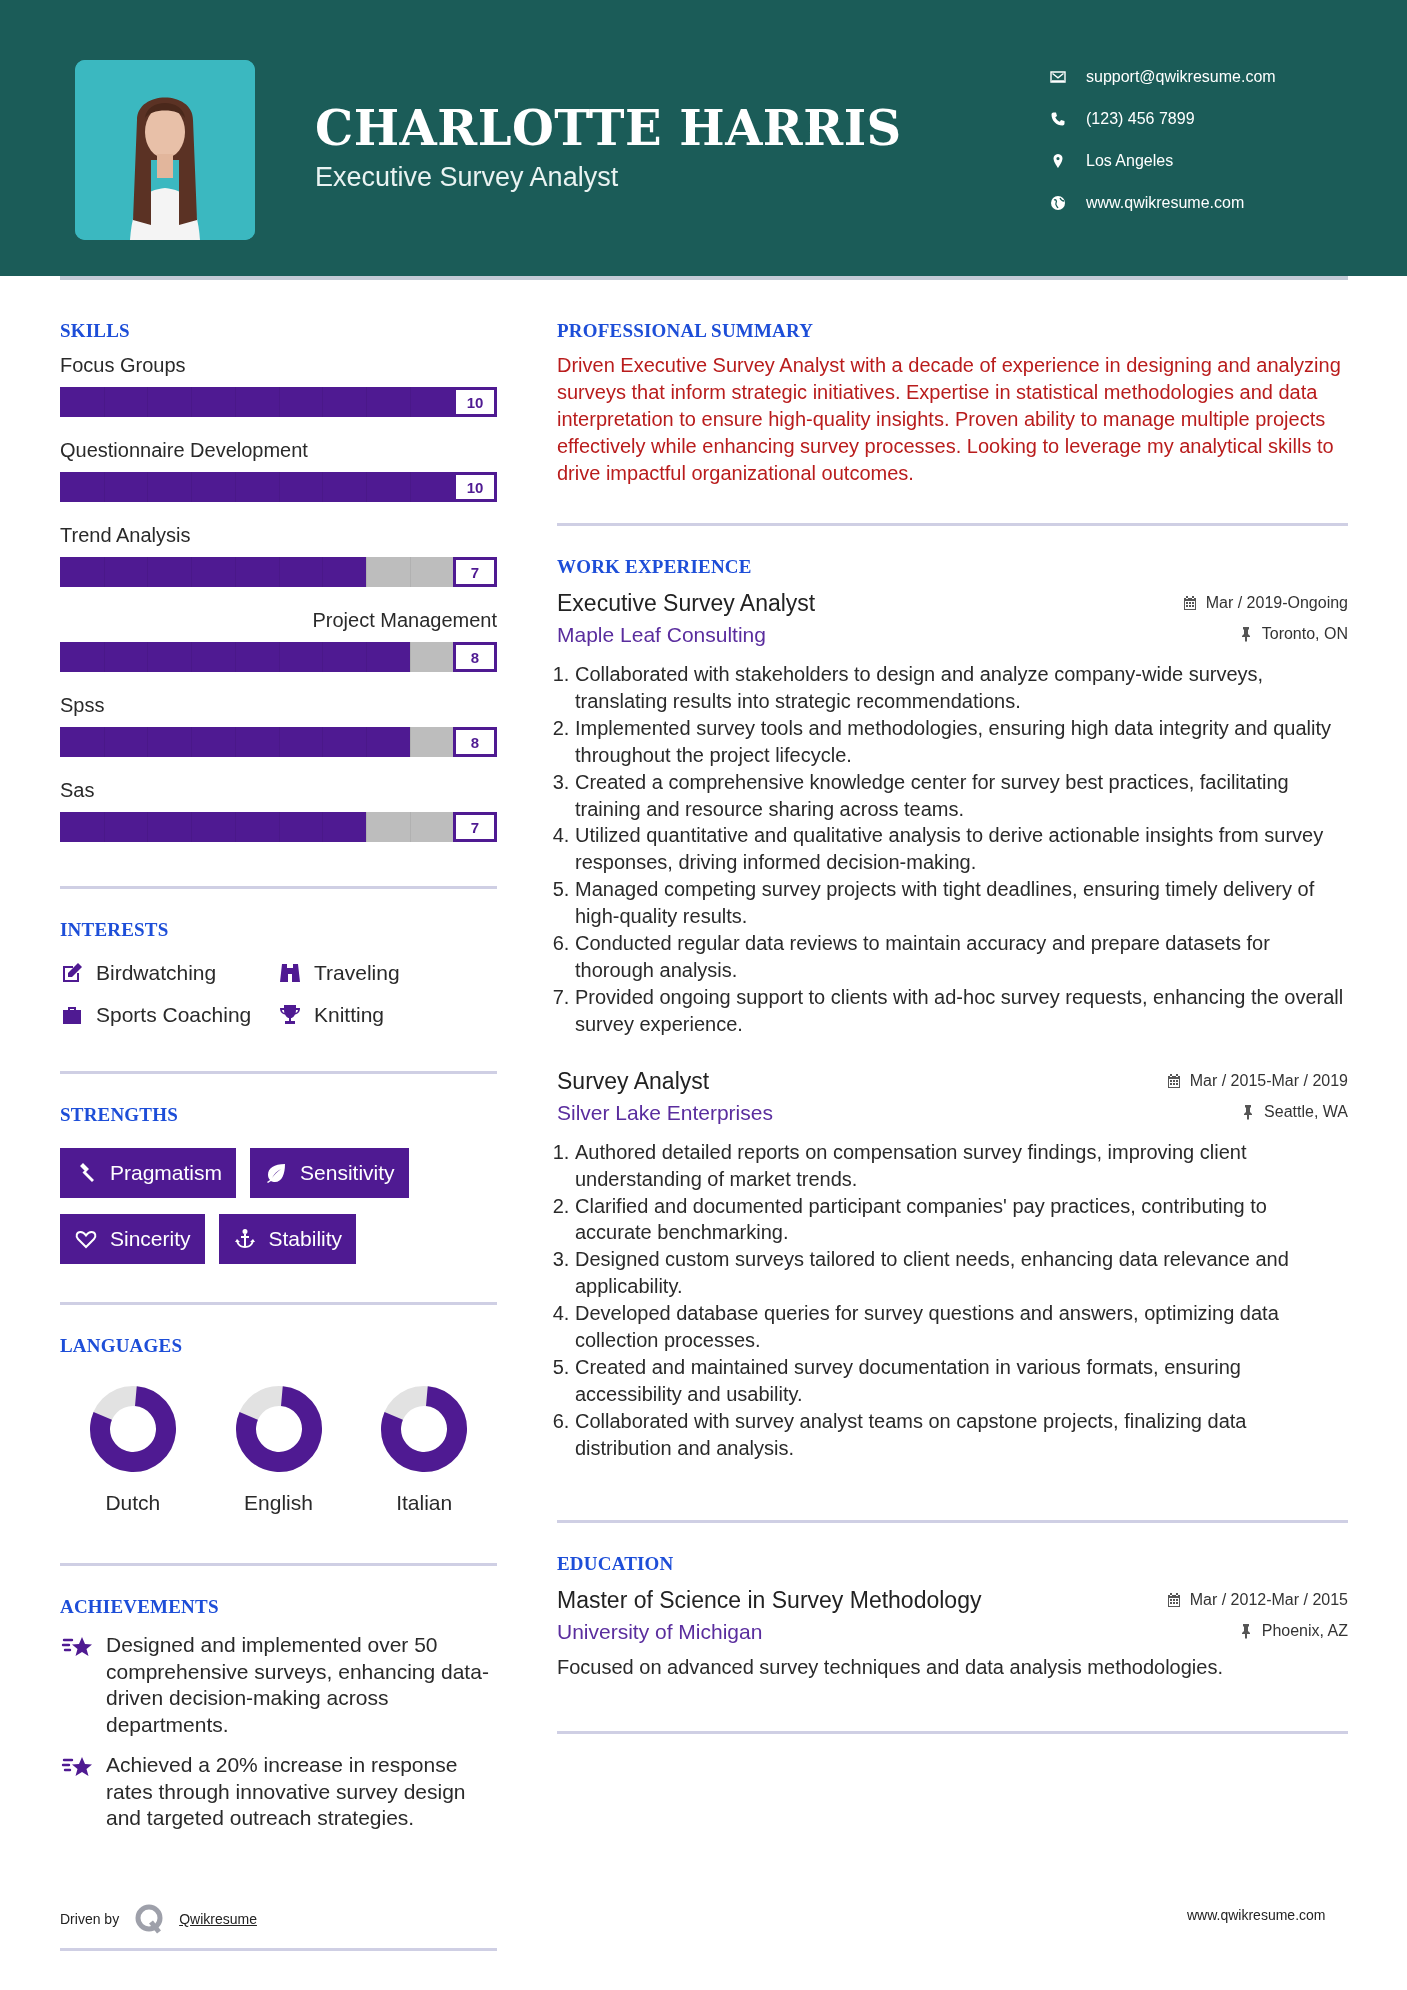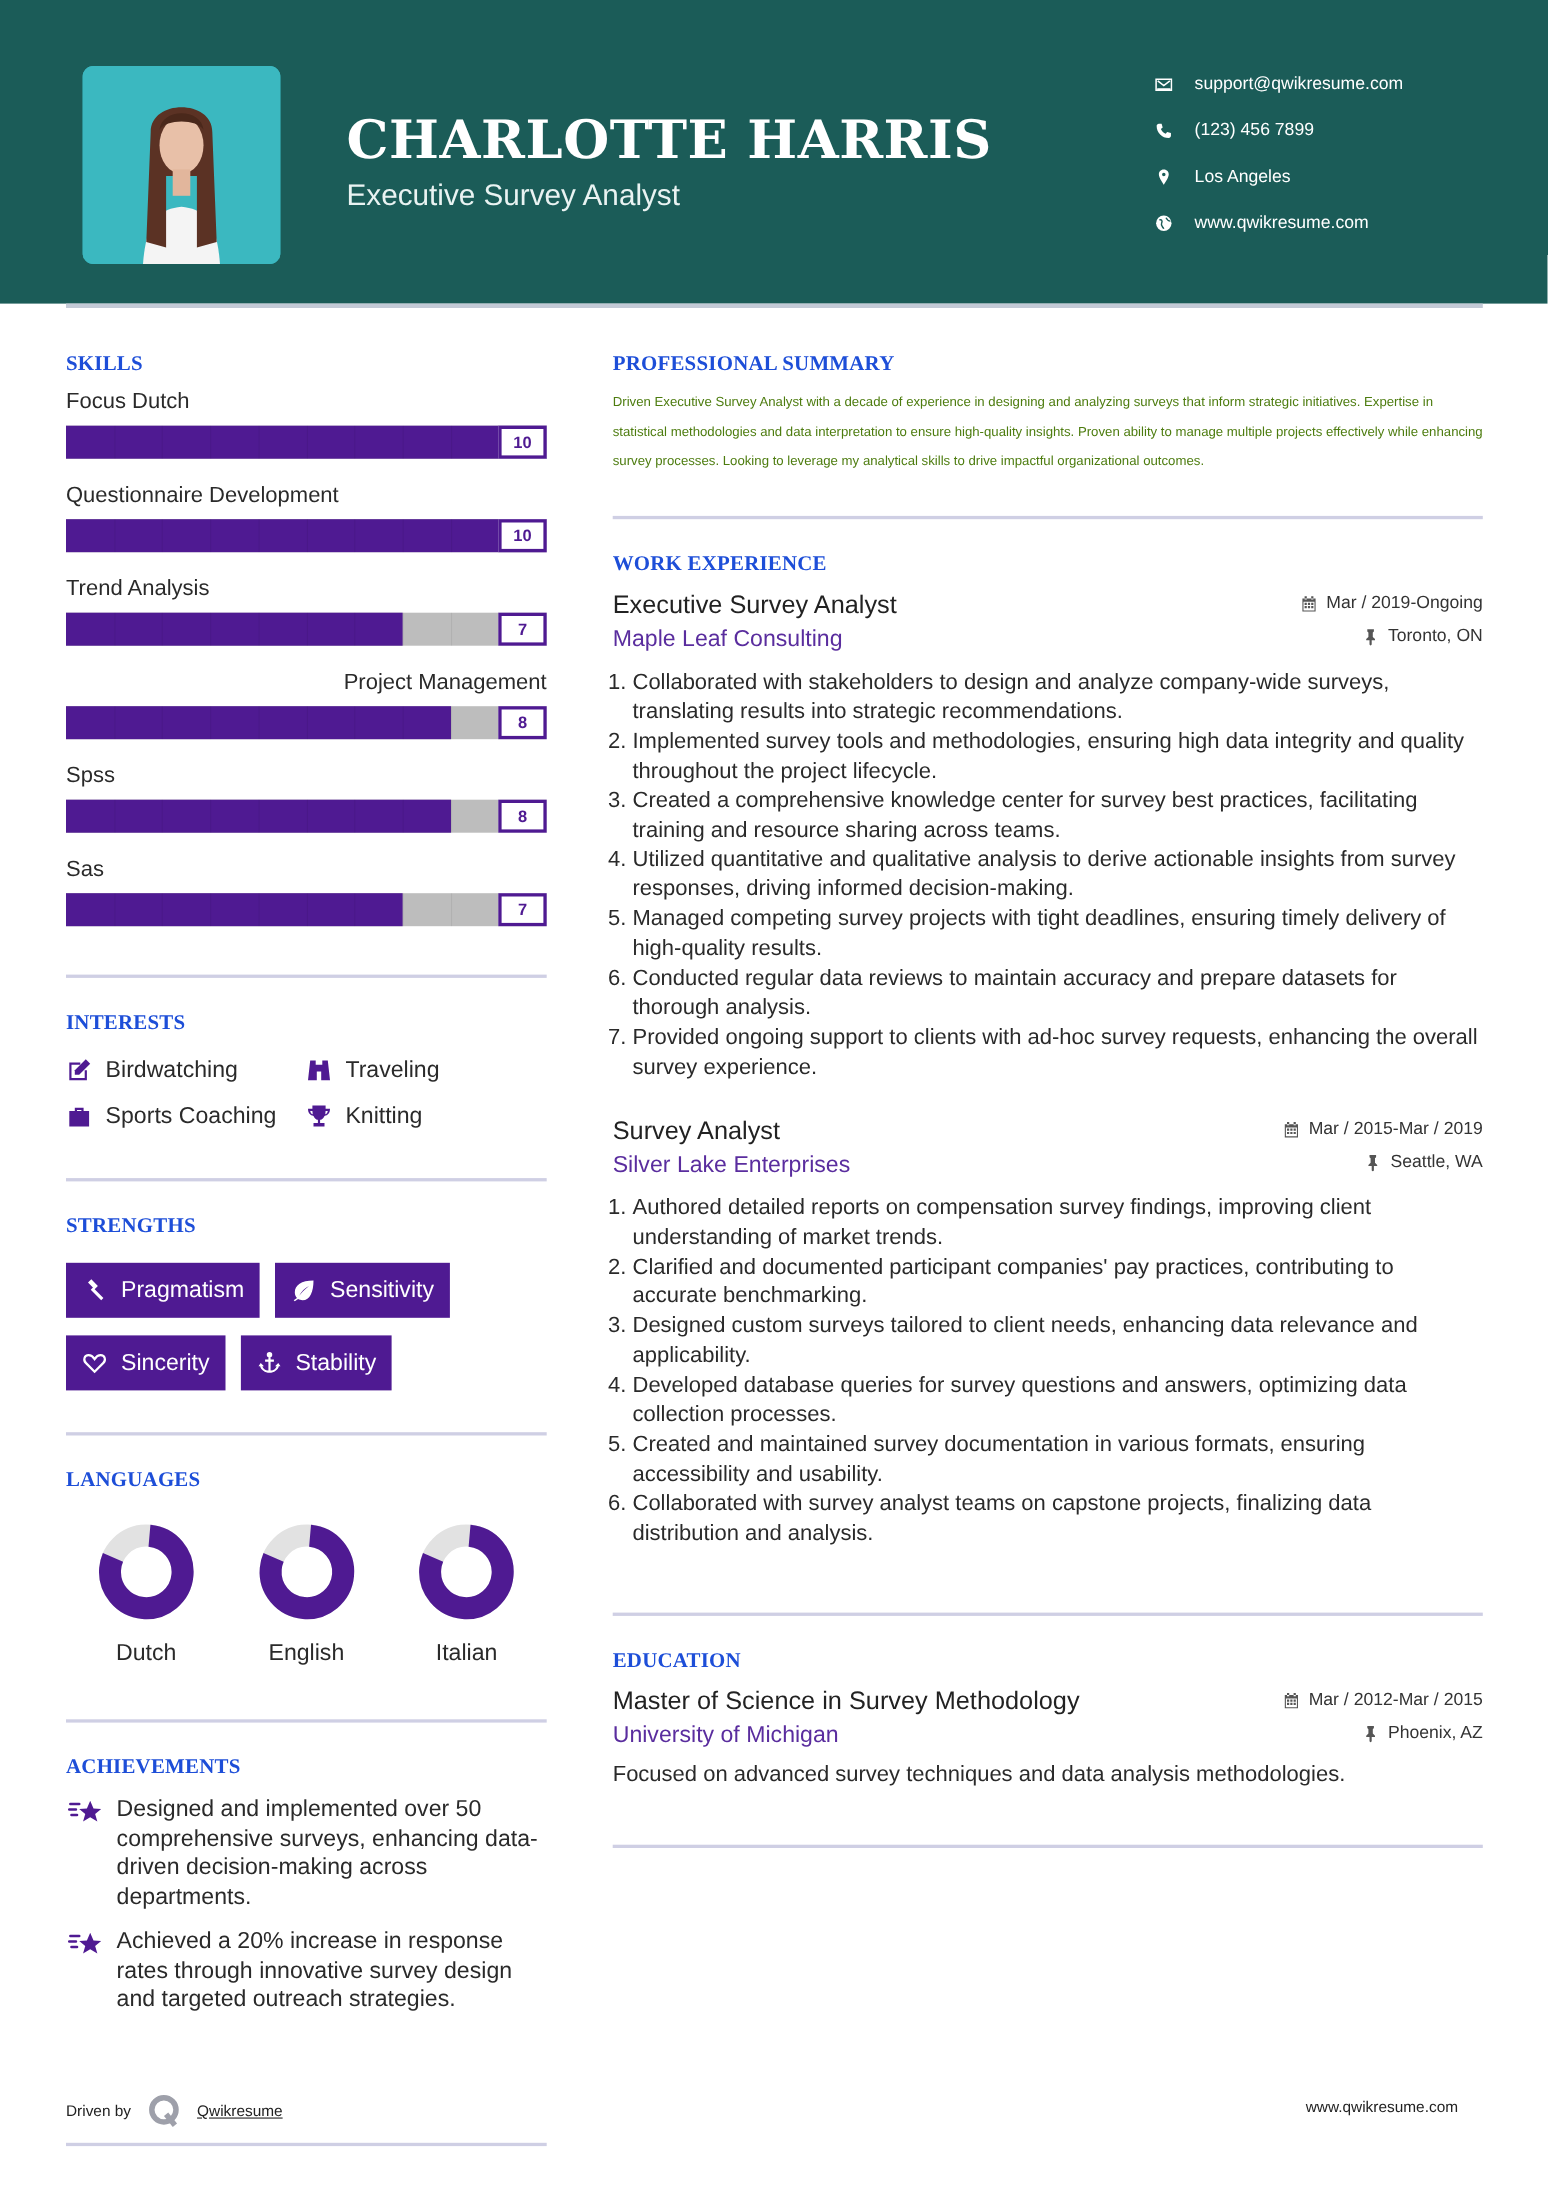--- a/index.html
+++ b/index.html
@@ -39,21 +39,21 @@
 
   .langs { display: flex; margin-top: 28px; }
   .lang { width: 146px; display: flex; flex-direction: column; align-items: center; }
   .lang svg { width: 88px; height: 88px; }
   .lang-name { font-size: 21px; margin-top: 18px; color: #2a2a2a; }
 
   .ach { display: flex; margin-top: 14px; }
   .ach svg { flex: 0 0 36px; width: 32px; height: 28px; margin-right: 10px; margin-top: 2px; }
   .ach-text { font-size: 21px; line-height: 26.5px; color: #2a2a2a; }
 
-  .summary { font-size: 12px; line-height: 27px; color: #4d7c0f; margin-top: 10px; }
+  .summary { font-size: 20px; line-height: 27px; color: #b91c1c; margin-top: 10px; }
 
   .job-head { display: flex; justify-content: space-between; align-items: baseline; }
   .job-title { font-size: 23px; color: #222; }
   .job-meta { display: flex; align-items: center; font-size: 16px; color: #333; }
   .job-meta svg { width: 16px; height: 16px; fill: #555; margin-right: 8px; }
   .job-company { font-size: 21px; color: #5a2d9e; }
   ol.duties { margin-top: 14px; padding-left: 18px; font-size: 20px; line-height: 26.9px; color: #2a2a2a; }
   ol.duties li { padding-left: 0; }
   .edu-desc { font-size: 20px; color: #2a2a2a; margin-top: 12px; }
 
@@ -118,21 +118,21 @@
 </div>
 <div class="header-rule"></div>
 
 <div class="left">
 
   <section>
     <h2 class="sec">SKILLS</h2>
     <div id="skills-list" style="margin-top:-2px;">
 
       <div>
-        <div class="skill-label">Focus Dutch</div>
+        <div class="skill-label">Focus Groups</div>
         <div class="skill-bar">
           <div class="skill-fill" style="width: 100%;"></div>
           <div class="skill-seg" style="left: 10%;"></div>
             <div class="skill-seg" style="left: 20%;"></div>
             <div class="skill-seg" style="left: 30%;"></div>
             <div class="skill-seg" style="left: 40%;"></div>
             <div class="skill-seg" style="left: 50%;"></div>
             <div class="skill-seg" style="left: 60%;"></div>
             <div class="skill-seg" style="left: 70%;"></div>
             <div class="skill-seg" style="left: 80%;"></div>

